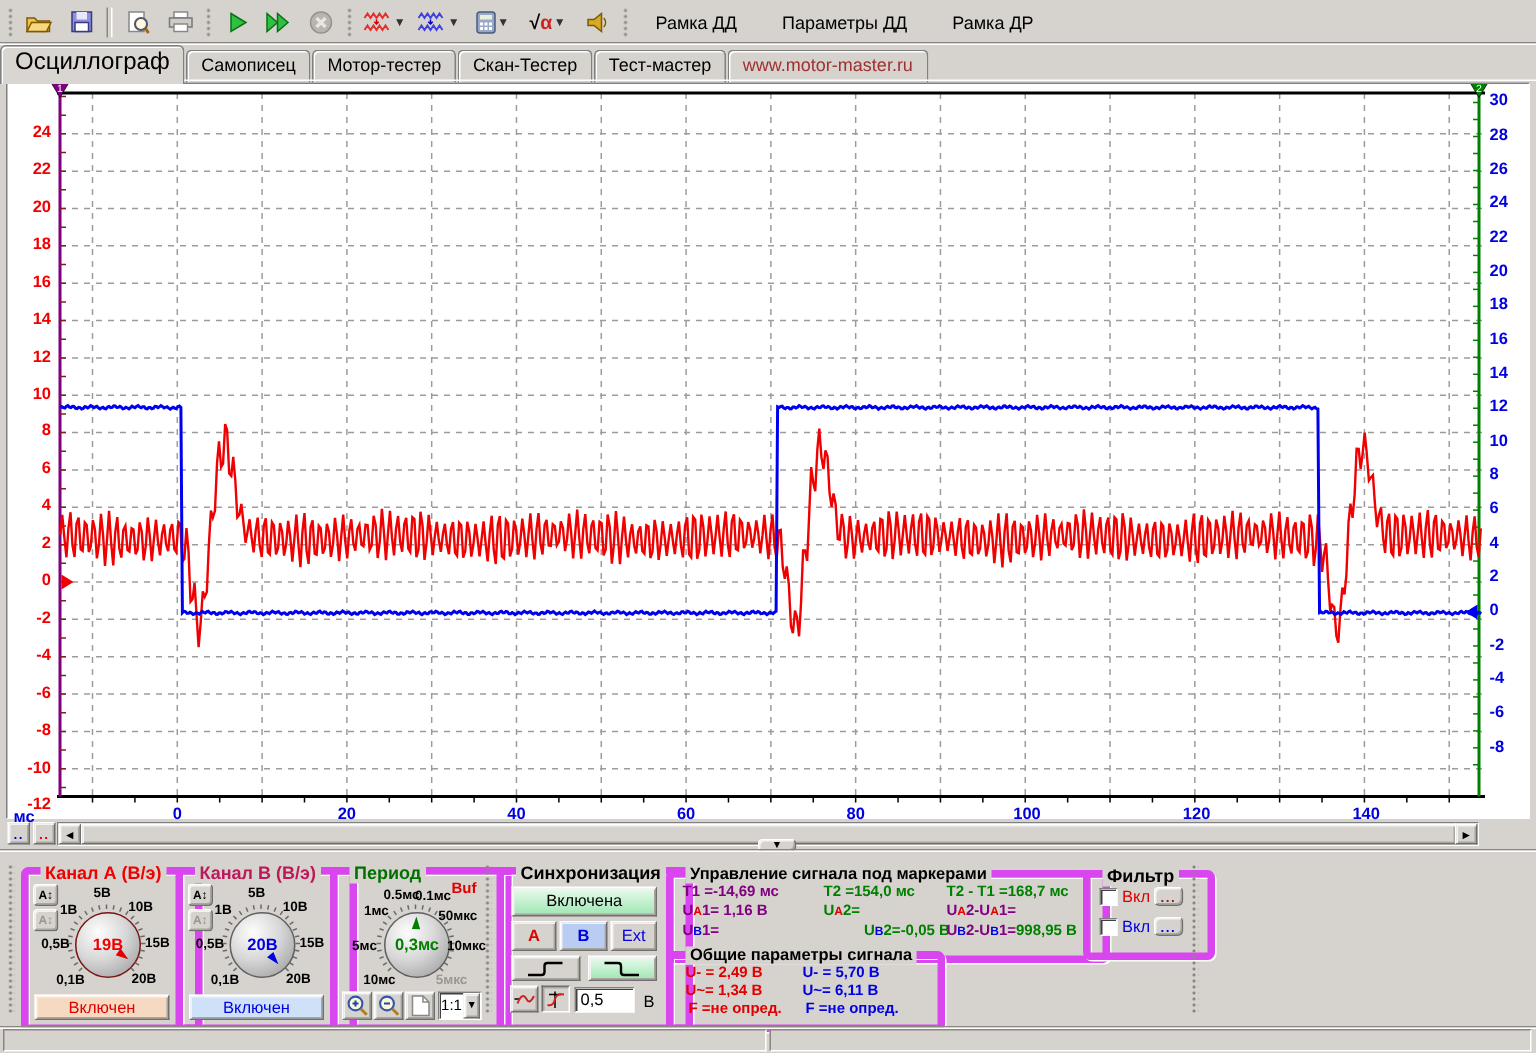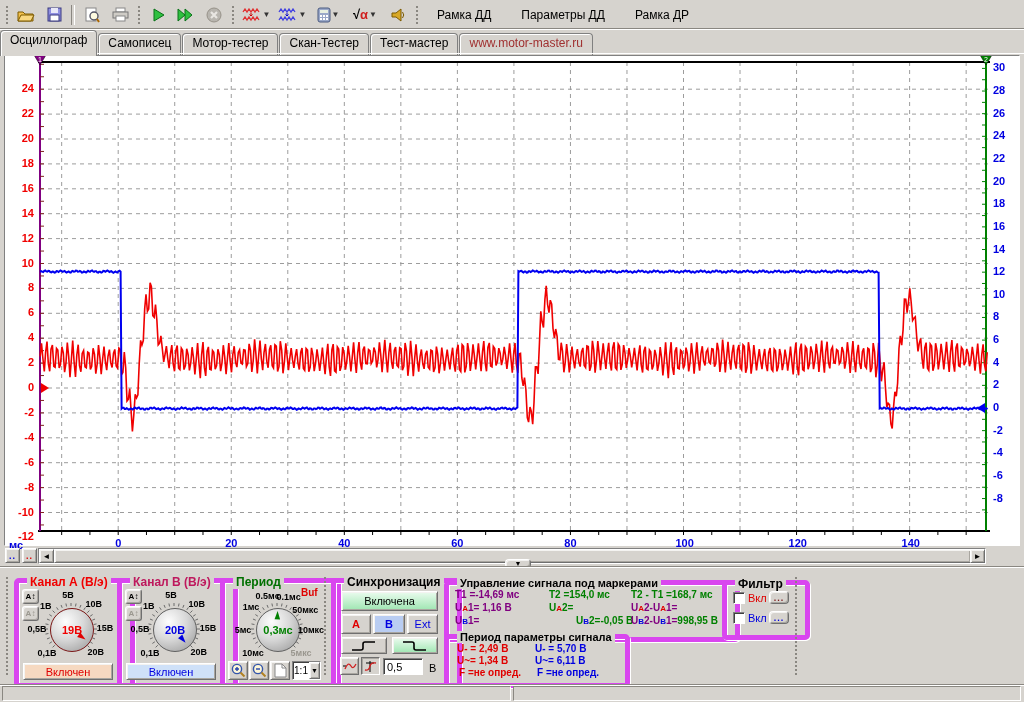--- a/index.html
+++ b/index.html
@@ -22,21 +22,21 @@
   .tbtn{width:24px;height:22px;margin:0 1px;display:flex;align-items:center;justify-content:center;border:1px solid transparent;}
   .tsep{width:2px;height:20px;margin:0 3px;border-left:1px solid #8a8781;border-right:1px solid #fff;}
   .tgrip{width:4px;height:20px;margin:0 3px;}
   .drop{font-size:8px;color:#333;margin-left:1px;}
   .ttext{height:22px;margin:0 6px;font-size:12px;}
   
   .tabbar{left:0;top:29px;width:1024px;height:25px;}
   .tab{position:relative;float:left;height:20px;margin-top:4px;padding:2px 9px 0 9px;font-size:12px;
     background:#d6d3ce;border:1px solid #808080;border-bottom:none;border-top-left-radius:4px;border-top-right-radius:4px;
     box-shadow:inset 1px 1px 0 #fff;margin-right:1px;}
-  .tab.active{height:23px;margin-top:1px;z-index:3;background:#d9d6d1;font-size:12px;}
+  .tab.active{height:23px;margin-top:1px;z-index:3;background:#d9d6d1;font-size:16px;}
   .tabline{left:0;top:53px;width:1024px;border-top:1px solid #fff;}
   
   .plotpanel{left:4px;top:55px;width:1016px;height:491px;background:#fff;
     border:1px solid;border-color:#808080 #fff #fff #808080;box-sizing:border-box;}
   .axlbl{position:absolute;font-weight:bold;font-size:11px;}
   
   .scrollrow{left:0;top:548px;width:1024px;height:18px;}
   .sbtn{width:15px;height:15px;font-weight:bold;font-size:9px;letter-spacing:1px;}
   .sbar{position:absolute;left:38px;top:0;width:948px;height:16px;background:#efede9;
     border:1px solid;border-color:#808080 #fff #fff #808080;box-sizing:border-box;}
@@ -616,21 +616,21 @@
           <div class="pcell" style="left: 6px; top: 17px;"><span class="p">U</span><span class="rs">А</span><span class="p">1= 1,16 В</span></div>
           <div class="pcell" style="left: 100px; top: 17px;"><span class="g">U</span><span class="rs">А</span><span class="g">2=</span></div>
           <div class="pcell" style="left: 182px; top: 17px;"><span class="p">U</span><span class="rs">А</span><span class="p">2-U</span><span class="rs">А</span><span class="p">1=</span></div>
           <div class="pcell" style="left: 6px; top: 30px;"><span class="p">U</span><span class="bs">В</span><span class="p">1=</span></div>
           <div class="pcell" style="left: 100px; top: 30px; margin-left: 27px;"><span class="g">U</span><span class="bs">В</span><span class="g">2=-0,05 В</span></div>
           <div class="pcell" style="left: 182px; top: 30px;"><span class="p">U</span><span class="bs">В</span><span class="p">2-U</span><span class="bs">В</span><span class="p">1=</span><span class="g">998,95 В</span></div>
         </div>
     </div>
 
     <div class="grp" style="left:444px;top:66px;width:164px;height:44px">
-      <span class="gttl" style="font-size:11px">Период параметры сигнала</span>
+      <span class="gttl" style="font-size:11px">Общие параметры сигнала</span>
       <span class="gpline red" style="left:8px;top:4px">U- = 2,49 В</span>
       <span class="gpline red" style="left:8px;top:16px">U~= 1,34 В</span>
       <span class="gpline red" style="left:10px;top:28px">F =не опред.</span>
       <span class="gpline blue" style="left:86px;top:4px">U- = 5,70 В</span>
       <span class="gpline blue" style="left:86px;top:16px">U~= 6,11 В</span>
       <span class="gpline blue" style="left:88px;top:28px">F =не опред.</span>
     </div>
 
 
     <div class="grp" style="left:722px;top:12px;width:66px;height:50px">

